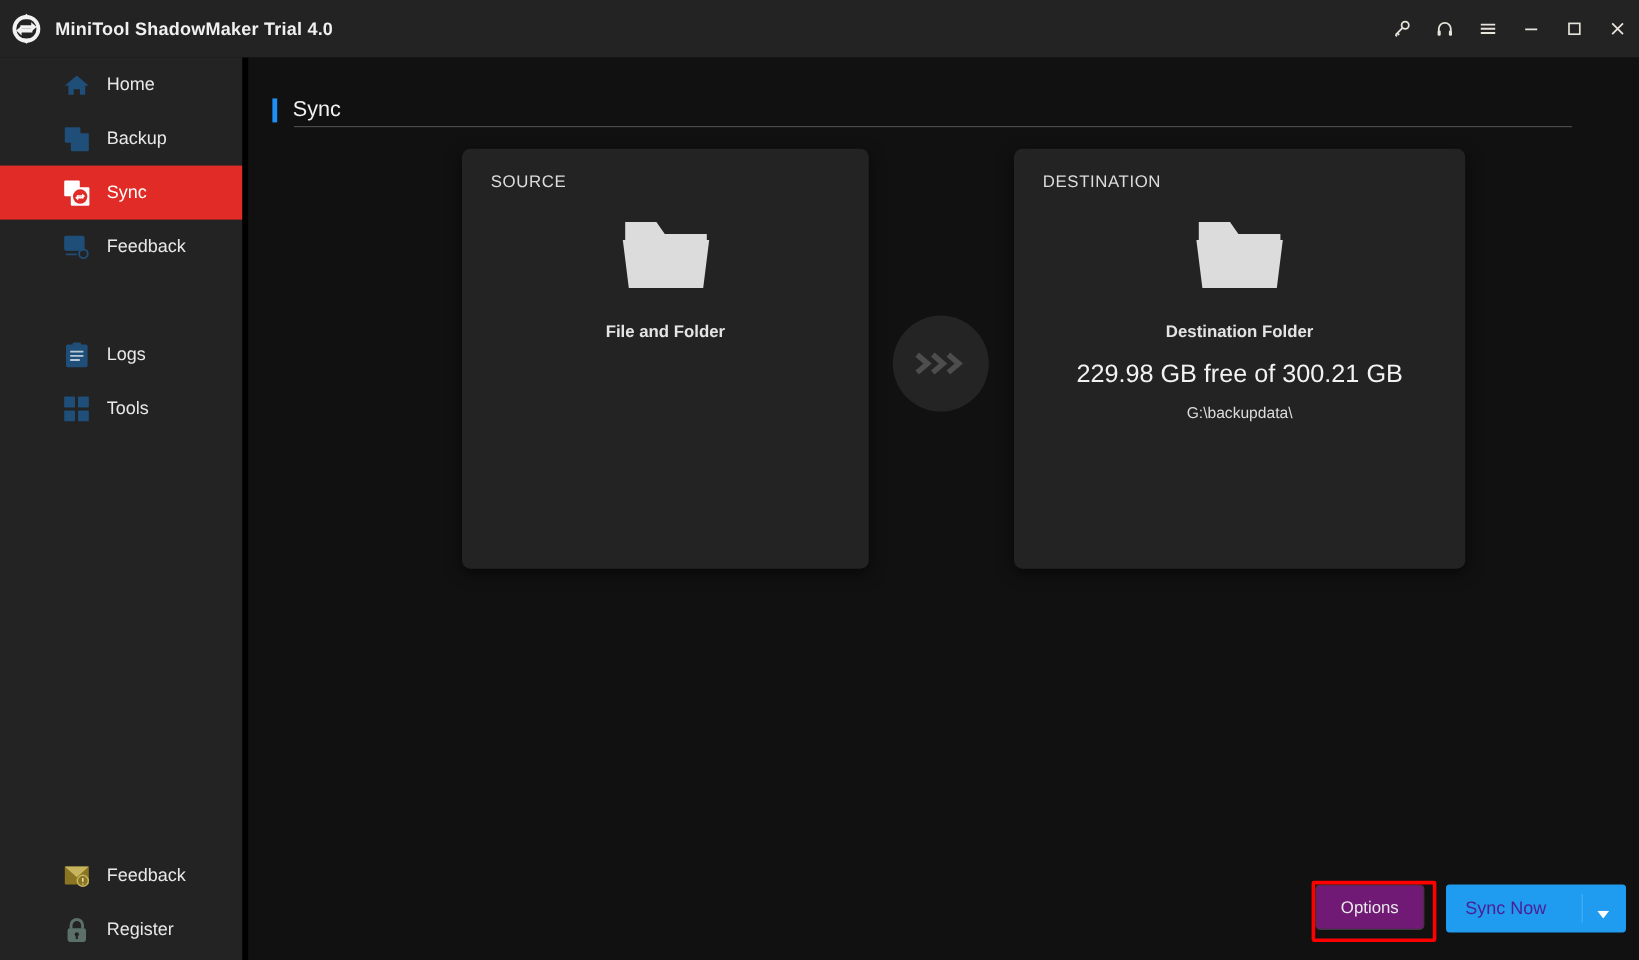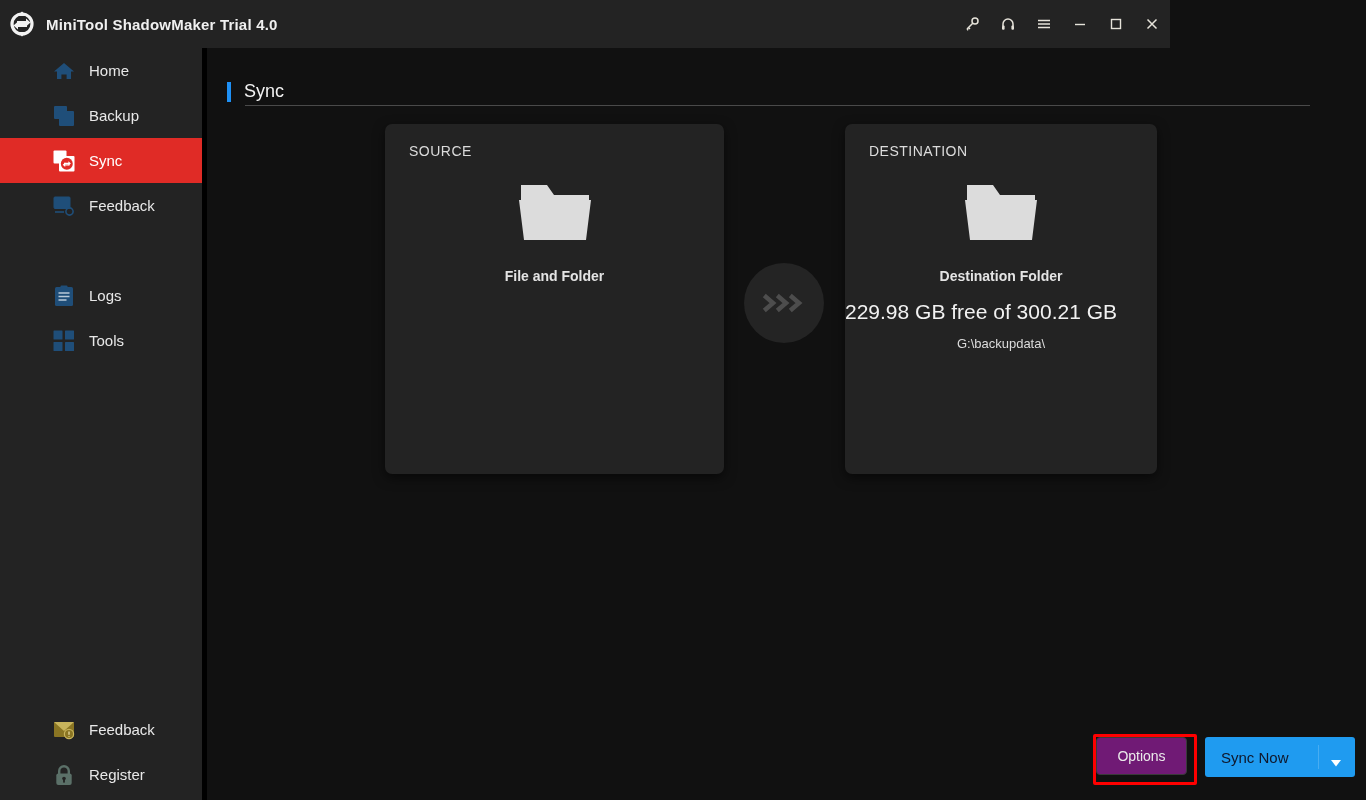--- a/index.html
+++ b/index.html
@@ -6,21 +6,21 @@
   html, body {
     width:1366px; height:800px;
     background:#111111;
     font-family:"Liberation Sans", sans-serif;
     overflow:hidden;
   }
   #app { position:relative; width:1366px; height:800px; background:#111111; }
 
   
   .titlebar {
-    position:absolute; left:0; top:0; width:1170px; height:48px;
+    position:absolute; left:0; top:0; width:1366px; height:48px;
     background:#232323; display:flex; align-items:center;
   }
   .app-logo { margin-left:8px; width:28px; height:28px; flex:0 0 auto; }
   .app-title {
     margin-left:10px; color:#f0f0f0; font-size:15px; font-weight:bold;
     letter-spacing:.2px;
   }
   .win-tools {
     position:absolute; right:0; top:0; height:48px;
     display:flex; align-items:center;
@@ -65,36 +65,36 @@
     background:#4a4a4a;
   }
 
   
   .panel {
     position:absolute; top:76px; height:350px;
     background:#232323; border-radius:7px;
     box-shadow:0 4px 12px rgba(0,0,0,.55);
   }
   .panel.source { left:178px; width:339px; }
-  .panel.dest   { left:638px; width:312px; }
+  .panel.dest   { left:638px; width:376px; }
   .panel-label {
     position:absolute; left:24px; top:19px;
     color:#dcdcdc; font-size:14px; letter-spacing:.5px;
   }
   .folder-wrap {
     position:absolute; left:0; right:0; top:55px;
     display:flex; justify-content:center;
   }
   .panel-caption {
     position:absolute; left:0; right:0; top:144px;
     text-align:center; color:#e4e4e4; font-size:14px;font-weight:bold;
   }
   .panel-space {
     position:absolute; left:0; right:0; top:176px;
-    text-align:left; color:#f2f2f2; font-size:21px;
+    text-align:center; color:#f2f2f2; font-size:21px;
   }
   .panel-path {
     position:absolute; left:0; right:0; top:212px;
     text-align:center; color:#dcdcdc; font-size:13px;
   }
 
   
   .connector {
     position:absolute; left:537px; top:215px; width:80px; height:80px;
     border-radius:50%; background:#242424;
@@ -110,21 +110,21 @@
   }
   .highlight-box {
     position:absolute; left:886px; top:686px; width:104px; height:51px;
     border:3px solid #ff0000; border-radius:2px; pointer-events:none;
   }
   .sync-btn {
     position:absolute; left:998px; top:689px; width:150px; height:40px;
     background:#1f9bf0; border-radius:3px; cursor:pointer;
     display:flex; align-items:center;
   }
-  .sync-btn .sb-label { margin-left:16px; color:#0f172a; font-size:15px; }
+  .sync-btn .sb-label { margin-left:16px; color:#4c1d95; font-size:15px; }
   .sync-btn .sb-caret { position:absolute; right:14px; top:16px; }
   .sync-sep { position:absolute; right:36px; top:8px; width:1px; height:24px; background:rgba(255,255,255,.18); }
 </style>
 </head>
 <body>
 
 <div id="app">
 
   <div class="titlebar">
     <span class="app-logo">

